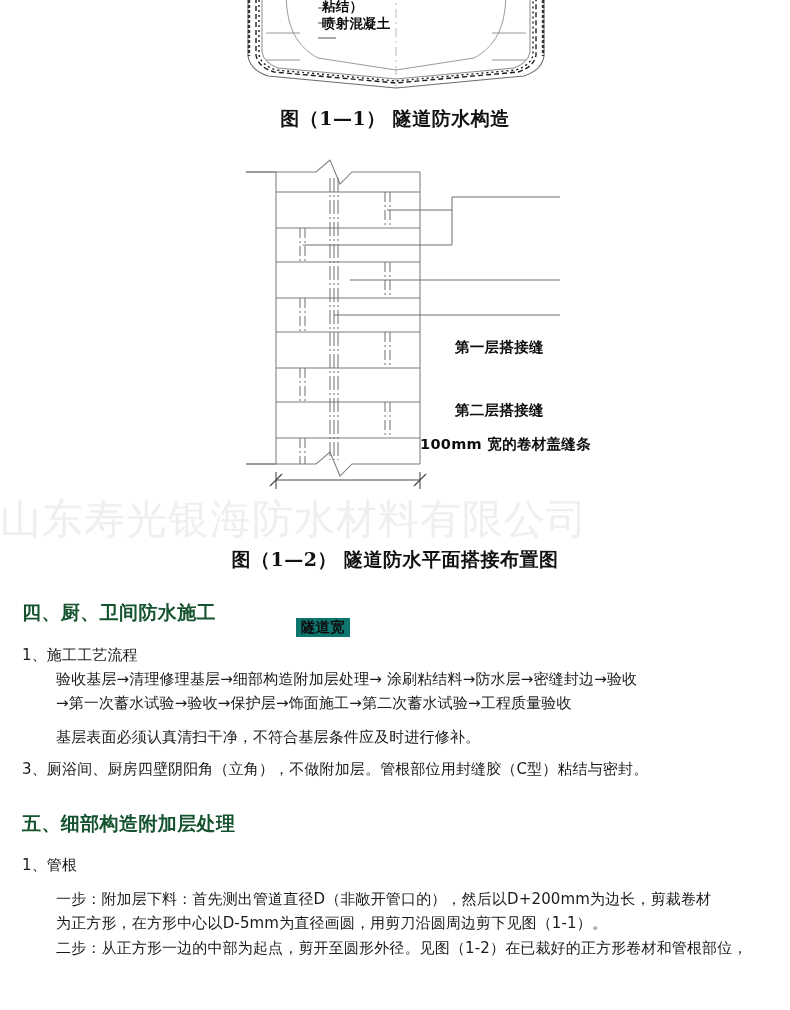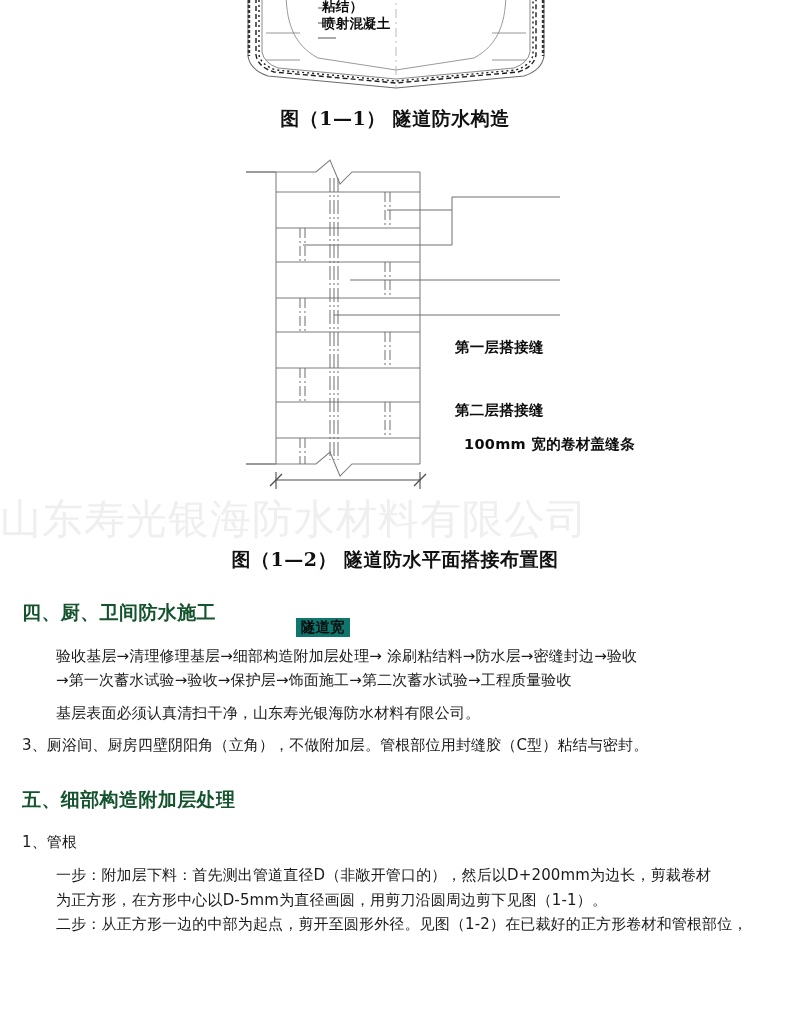--- a/index.html
+++ b/index.html
@@ -80,21 +80,21 @@
     font-family: "DejaVu Sans", sans-serif;
     font-size: 14.5px;
     font-weight: 700;
     color: #0d0d0d;
     white-space: nowrap;
     letter-spacing: 0.3px;
     text-align: right;
   }
   #annot-layer1 { left: 455px; top: 188px; }
   #annot-layer2 { left: 455px; top: 251px; }
-  #annot-cover  { left: 420px; top: 285px; margin-left: 44px; }
+  #annot-cover  { left: 420px; top: 285px; }
 
   .dim-label {
     position: absolute;
     left: 296px;
     top: 468px;
     font-family: "DejaVu Sans", sans-serif;
     font-size: 14.5px;
     font-weight: 700;
     color: #0d0d0d;
     background: #0f766e;
@@ -296,25 +296,28 @@
 
   <div class="watermark">山东寿光银海防水材料有限公司</div>
 
   <div class="caption" id="caption-1-2">图（1—2） 隧道防水平面搭接布置图</div>
 
   <div class="content clip-bottom">
 
     <h2 class="section-heading">四、厨、卫间防水施工</h2>
     <div class="gap-md"></div>
 
+    <div class="num-item">
+      <span>1、</span><span>施工工艺流程</span>
+    </div>
     <div class="indent-line">验收基层→清理修理基层→细部构造附加层处理→ 涂刷粘结料→防水层→密缝封边→验收</div>
     <div class="indent-line">→第一次蓄水试验→验收→保护层→饰面施工→第二次蓄水试验→工程质量验收</div>
     <div class="gap-sm"></div>
 
-    <div class="indent-line">基层表面必须认真清扫干净，山东寿光银海防水材料有限公司。</div>
+    <div class="indent-line">基层表面必须认真清扫干净，不符合基层条件应及时进行修补。</div>
     <div class="gap-sm"></div>
 
     <div class="num-item">
       <span>3、</span><span>厕浴间、厨房四壁阴阳角（立角），不做附加层。管根部位用封缝胶（C型）粘结与密封。</span>
     </div>
 
     <div class="gap-xl"></div>
 
     <h2 class="section-heading">五、细部构造附加层处理</h2>
     <div class="gap-md"></div>

